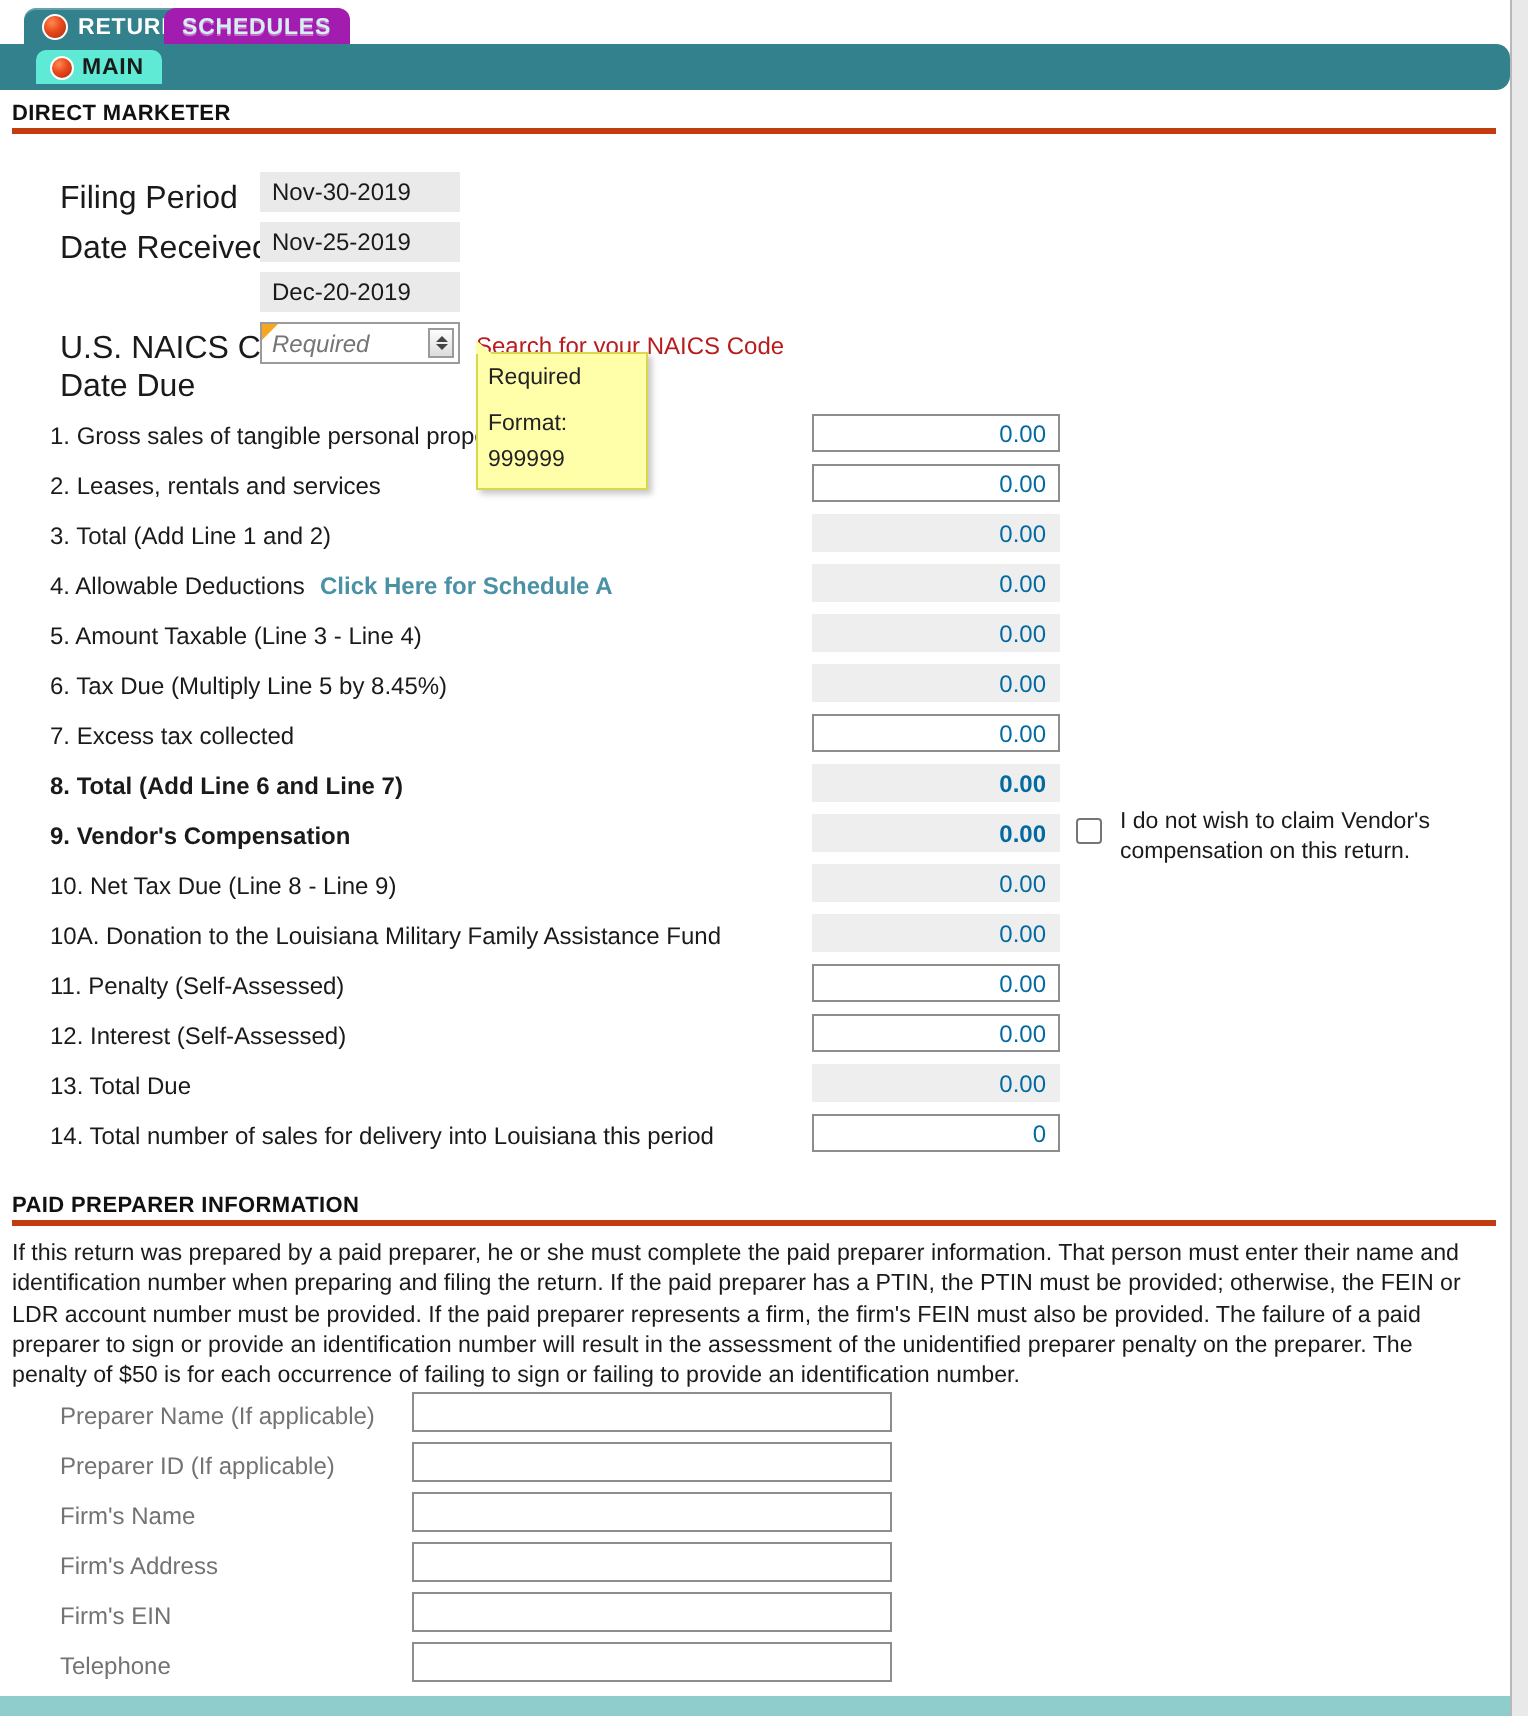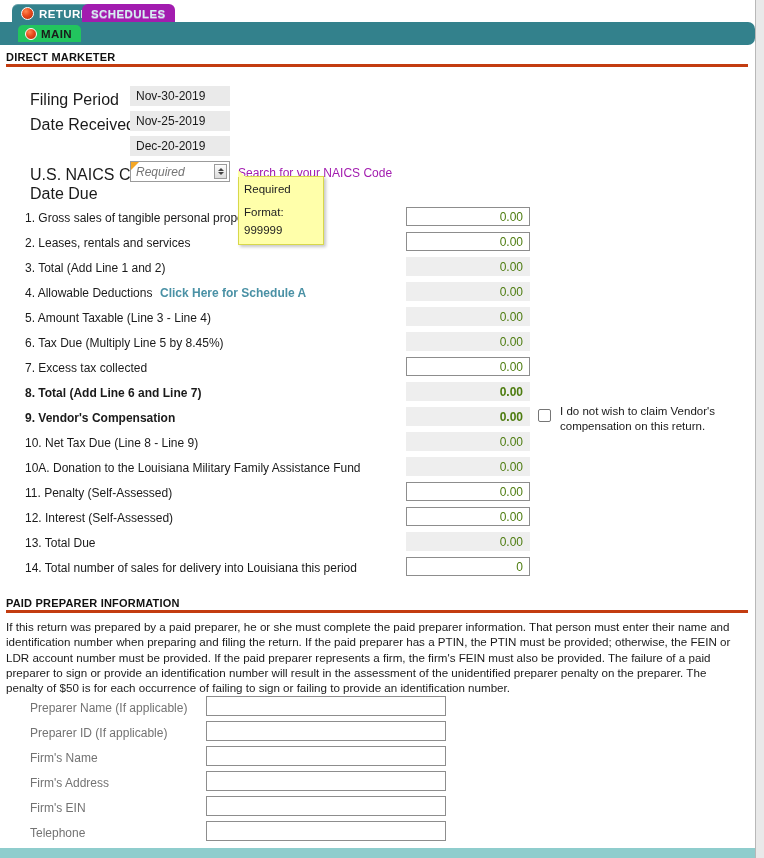--- a/index.html
+++ b/index.html
@@ -104,21 +104,21 @@
     width: 755px;
     height: 23px;
     background: #33818c;
     border-radius: 0 7px 7px 0;
   }
   .subtab {
     position: absolute;
     left: 18px;
     top: 25px;
     height: 17px;
-    background: #22c55e;
+    background: #5eead4;
     border-radius: 5px 5px 0 0;
     display: flex;
     align-items: center;
     padding: 0 9px 0 7px;
     font-size: 11.5px;
     font-weight: bold;
     letter-spacing: 0.4px;
     color: #1a1a1a;
     cursor: pointer;
     box-sizing: border-box;
@@ -226,21 +226,21 @@
     height: 0;
     border-left: 3px solid transparent;
     border-right: 3px solid transparent;
   }
   .spinner i.up   { border-bottom: 3px solid #444; margin-bottom: 1px; }
   .spinner i.down { border-top: 3px solid #444; }
 
   .link {
     position: absolute;
     font-size: 12px;
-    color: #a21caf;
+    color: #b91c1c;
     text-decoration: none;
     white-space: nowrap;
     cursor: pointer;
   }
   .link-bold {
     font-weight: bold;
     color: #4a91a5;
   }
 
   
@@ -280,21 +280,21 @@
   .li-label.bold { font-weight: bold; }
 
   .amt {
     position: absolute;
     left: 406px;
     width: 124px;
     height: 19px;
     box-sizing: border-box;
     font-family: "Liberation Sans", sans-serif;
     font-size: 12px;
-    color: #4d7c0f;
+    color: #0369a1;
     text-align: right;
     display: flex;
     align-items: center;
     justify-content: flex-end;
     padding-right: 6px;
   }
   .amt.edit {
     background: #ffffff;
     border: 1px solid #8d8d8d;
   }

